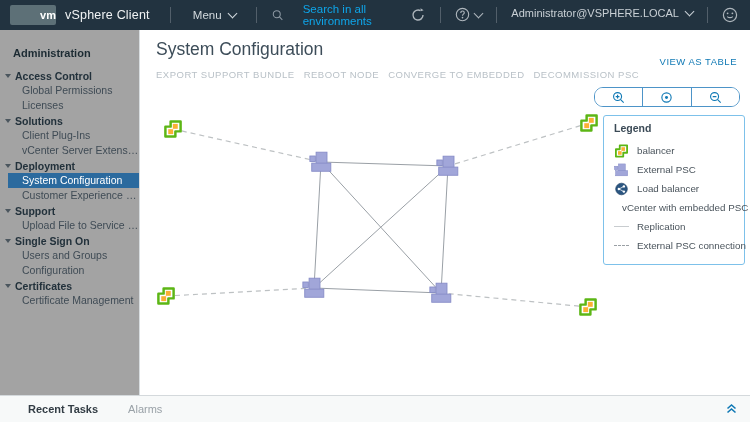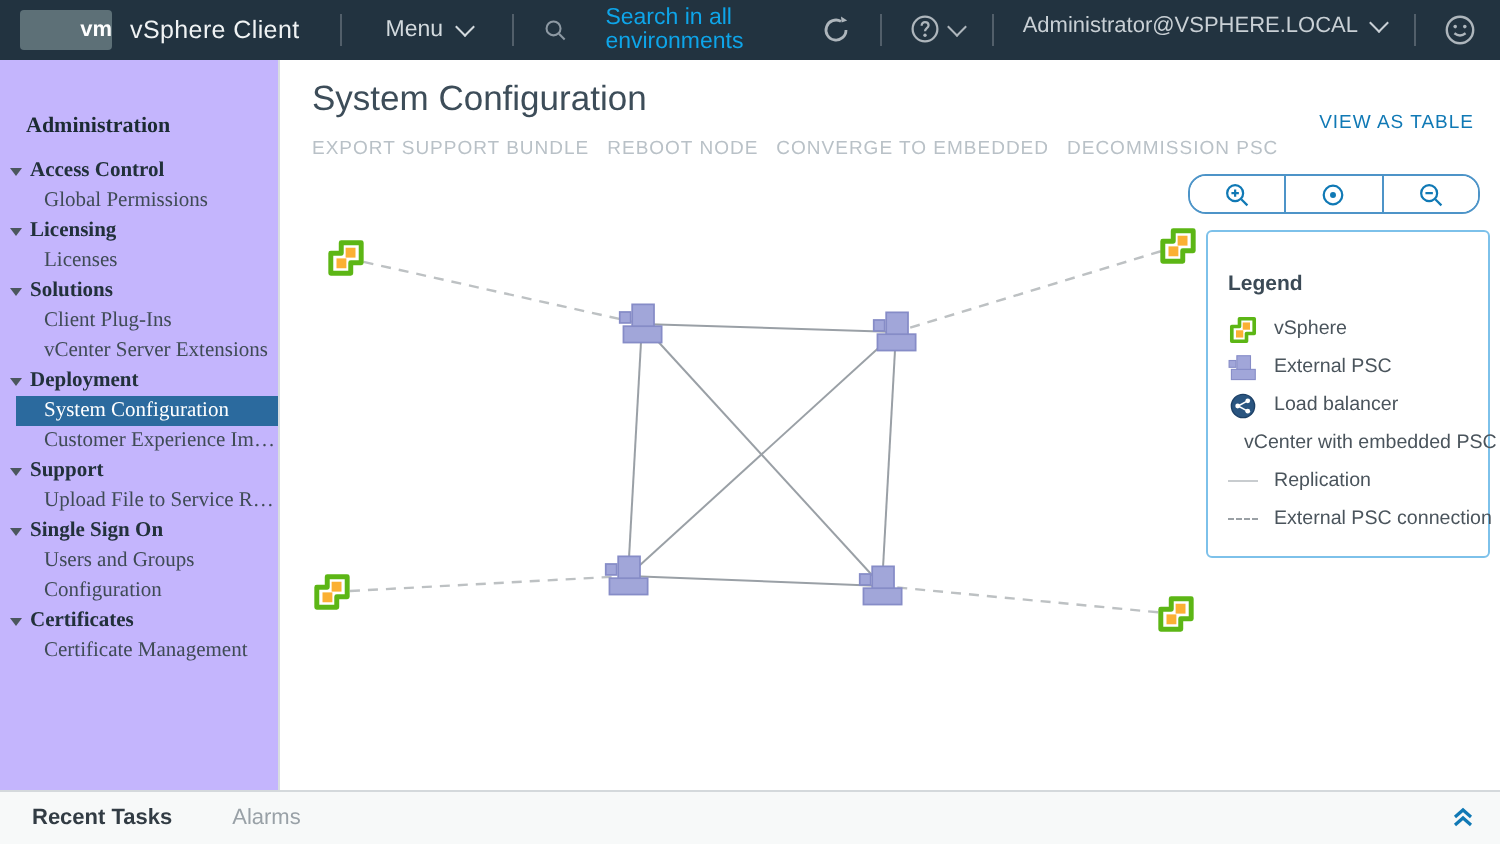--- a/index.html
+++ b/index.html
@@ -18,22 +18,22 @@
         border-bottom:1.4px solid currentColor;transform:rotate(45deg);margin-top:-3px;}
   .searchbox{display:flex;align-items:center;gap:20px;margin-left:15px;flex:1;color:#0ea5e9;}
   .searchbox .ph{font-size:11.5px;}
   .tb-ic{display:flex;align-items:center;justify-content:center;color:#aeb6bc;cursor:pointer;}
   .tb-right{display:flex;align-items:flex-start;gap:0;margin-right:12px;}
   .tb-right .tb-div{margin:0 14px;}
   .user{display:flex;align-items:center;gap:7px;font-size:11px;color:#c9d0d5;cursor:pointer;white-space:nowrap;}
 
   
   .app{position:absolute;top:30px;left:0;right:0;bottom:27px;display:flex;}
-  .sidebar{width:140px;flex:0 0 140px;border-right:1px solid #d8dde0;background:#c4b5fd;
-           overflow:hidden;padding-top:24px;box-sizing:border-box;font-family:Liberation Serif, serif;}
+  .sidebar{width:140px;flex:0 0 140px;border-right:1px solid #d8dde0;background:#a3a3a3;
+           overflow:hidden;padding-top:14px;box-sizing:border-box;}
   .nav-title{padding:3px 0 9px 13px;font-size:11px;font-weight:bold;color:#1c2b33;}
   .nav-section{display:flex;align-items:center;height:15px;padding-left:5px;gap:4px;cursor:pointer;}
   .caret{width:0;height:0;border-left:3.5px solid transparent;border-right:3.5px solid transparent;
          border-top:4.5px solid #4b565e;margin-top:1px;flex:0 0 auto;}
   .nav-sec-label{font-size:10.5px;font-weight:bold;color:#22313b;white-space:nowrap;}
   .nav-item{height:15px;line-height:15px;padding-left:22px;font-size:10.5px;color:#3f4b55;
             white-space:nowrap;overflow:hidden;text-overflow:ellipsis;cursor:pointer;}
   .nav-item.selected{background:#2b6a9e;color:#fff;margin-left:8px;padding-left:14px;}
 
   .main{flex:1;position:relative;background:#fff;overflow:hidden;}
@@ -48,30 +48,30 @@
   .zoombtn{flex:1;display:flex;align-items:center;justify-content:center;background:#fff;
            border:none;border-right:1px solid #4d94c8;cursor:pointer;padding:0;}
   .zoombtn:last-child{border-right:none;}
   .zoombtn svg{display:block;}
 
   .topo{position:absolute;left:0;top:0;width:609px;height:365px;z-index:1;}
   .edge-rep{stroke:#9aa0a6;stroke-width:1;}
   .edge-psc{stroke:#bdc1c3;stroke-width:1.2;stroke-dasharray:5 4;}
 
   .legend{position:absolute;left:463px;top:85px;width:142px;border:1px solid #7dc1ea;border-radius:3px;
-          background:#fff;padding:20px 10px 9px 10px;box-sizing:border-box;z-index:2;}
+          background:#fff;padding:6px 10px 9px 10px;box-sizing:border-box;z-index:2;}
   .legend-title{font-size:10.5px;font-weight:bold;color:#3b4a56;margin-bottom:7px;}
   .legend-row{display:flex;align-items:center;gap:8px;height:19px;}
   .legend-row .lbl{font-size:9.8px;color:#4a545c;white-space:nowrap;}
   .legend-line{width:15px;border-top:1.6px solid #c8cccf;flex:0 0 auto;}
   .legend-line.dark{border-top:1.6px dashed #9aa0a5;}
 
   
   .bottombar{position:absolute;left:0;right:0;bottom:0;height:27px;background:#f7f9f9;
-             border-top:1px solid #d4d9dc;display:flex;align-items:center;padding-left:16px;
+             border-top:1px solid #d4d9dc;display:flex;align-items:center;padding-left:28px;
              box-sizing:border-box;z-index:30;}
   .btab{font-size:11px;cursor:pointer;}
   .btab.active{color:#323c44;font-weight:bold;}
   .btab.inactive{color:#99a1a7;margin-left:30px;}
   .collapse{position:absolute;right:12px;top:5px;cursor:pointer;}
 </style>
 </head>
 <body>
 
 <svg width="0" height="0" style="position:absolute" aria-hidden="true">
@@ -157,24 +157,20 @@
 <div class="app">
 
   <div class="sidebar">
     <div class="nav-title">Administration</div>
     <div>
         <div class="nav-section">
           <span class="caret"></span>
           <span class="nav-sec-label">Access Control</span>
         </div>
         <div class="nav-item">Global Permissions</div>
-        <div class="nav-section">
-          <span class="caret"></span>
-          <span class="nav-sec-label">Licensing</span>
-        </div>
         <div class="nav-item">Licenses</div>
         <div class="nav-section">
           <span class="caret"></span>
           <span class="nav-sec-label">Solutions</span>
         </div>
         <div class="nav-item">Client Plug-Ins</div>
         <div class="nav-item">vCenter Server Extensions</div>
         <div class="nav-section">
           <span class="caret"></span>
           <span class="nav-sec-label">Deployment</span>
@@ -255,21 +251,21 @@
         <use href="#sym-psc" x="289" y="252" width="24" height="22"></use>
       </svg>
 
     <div class="legend">
       <div class="legend-title">Legend</div>
       <div>
           <div class="legend-row">
             <svg width="15" height="14" viewBox="0 0 20 20">
               <use href="#sym-vcenter"></use>
             </svg>
-            <span class="lbl">vSphere</span>
+            <span class="lbl">balancer</span>
           </div>
           <div class="legend-row">
             <svg width="15" height="14" viewBox="0 0 22 20">
               <use href="#sym-psc"></use>
             </svg>
             <span class="lbl">External PSC</span>
           </div>
           <div class="legend-row">
             <svg width="15" height="14" viewBox="0 0 20 20">
               <use href="#sym-loadbalancer"></use>

